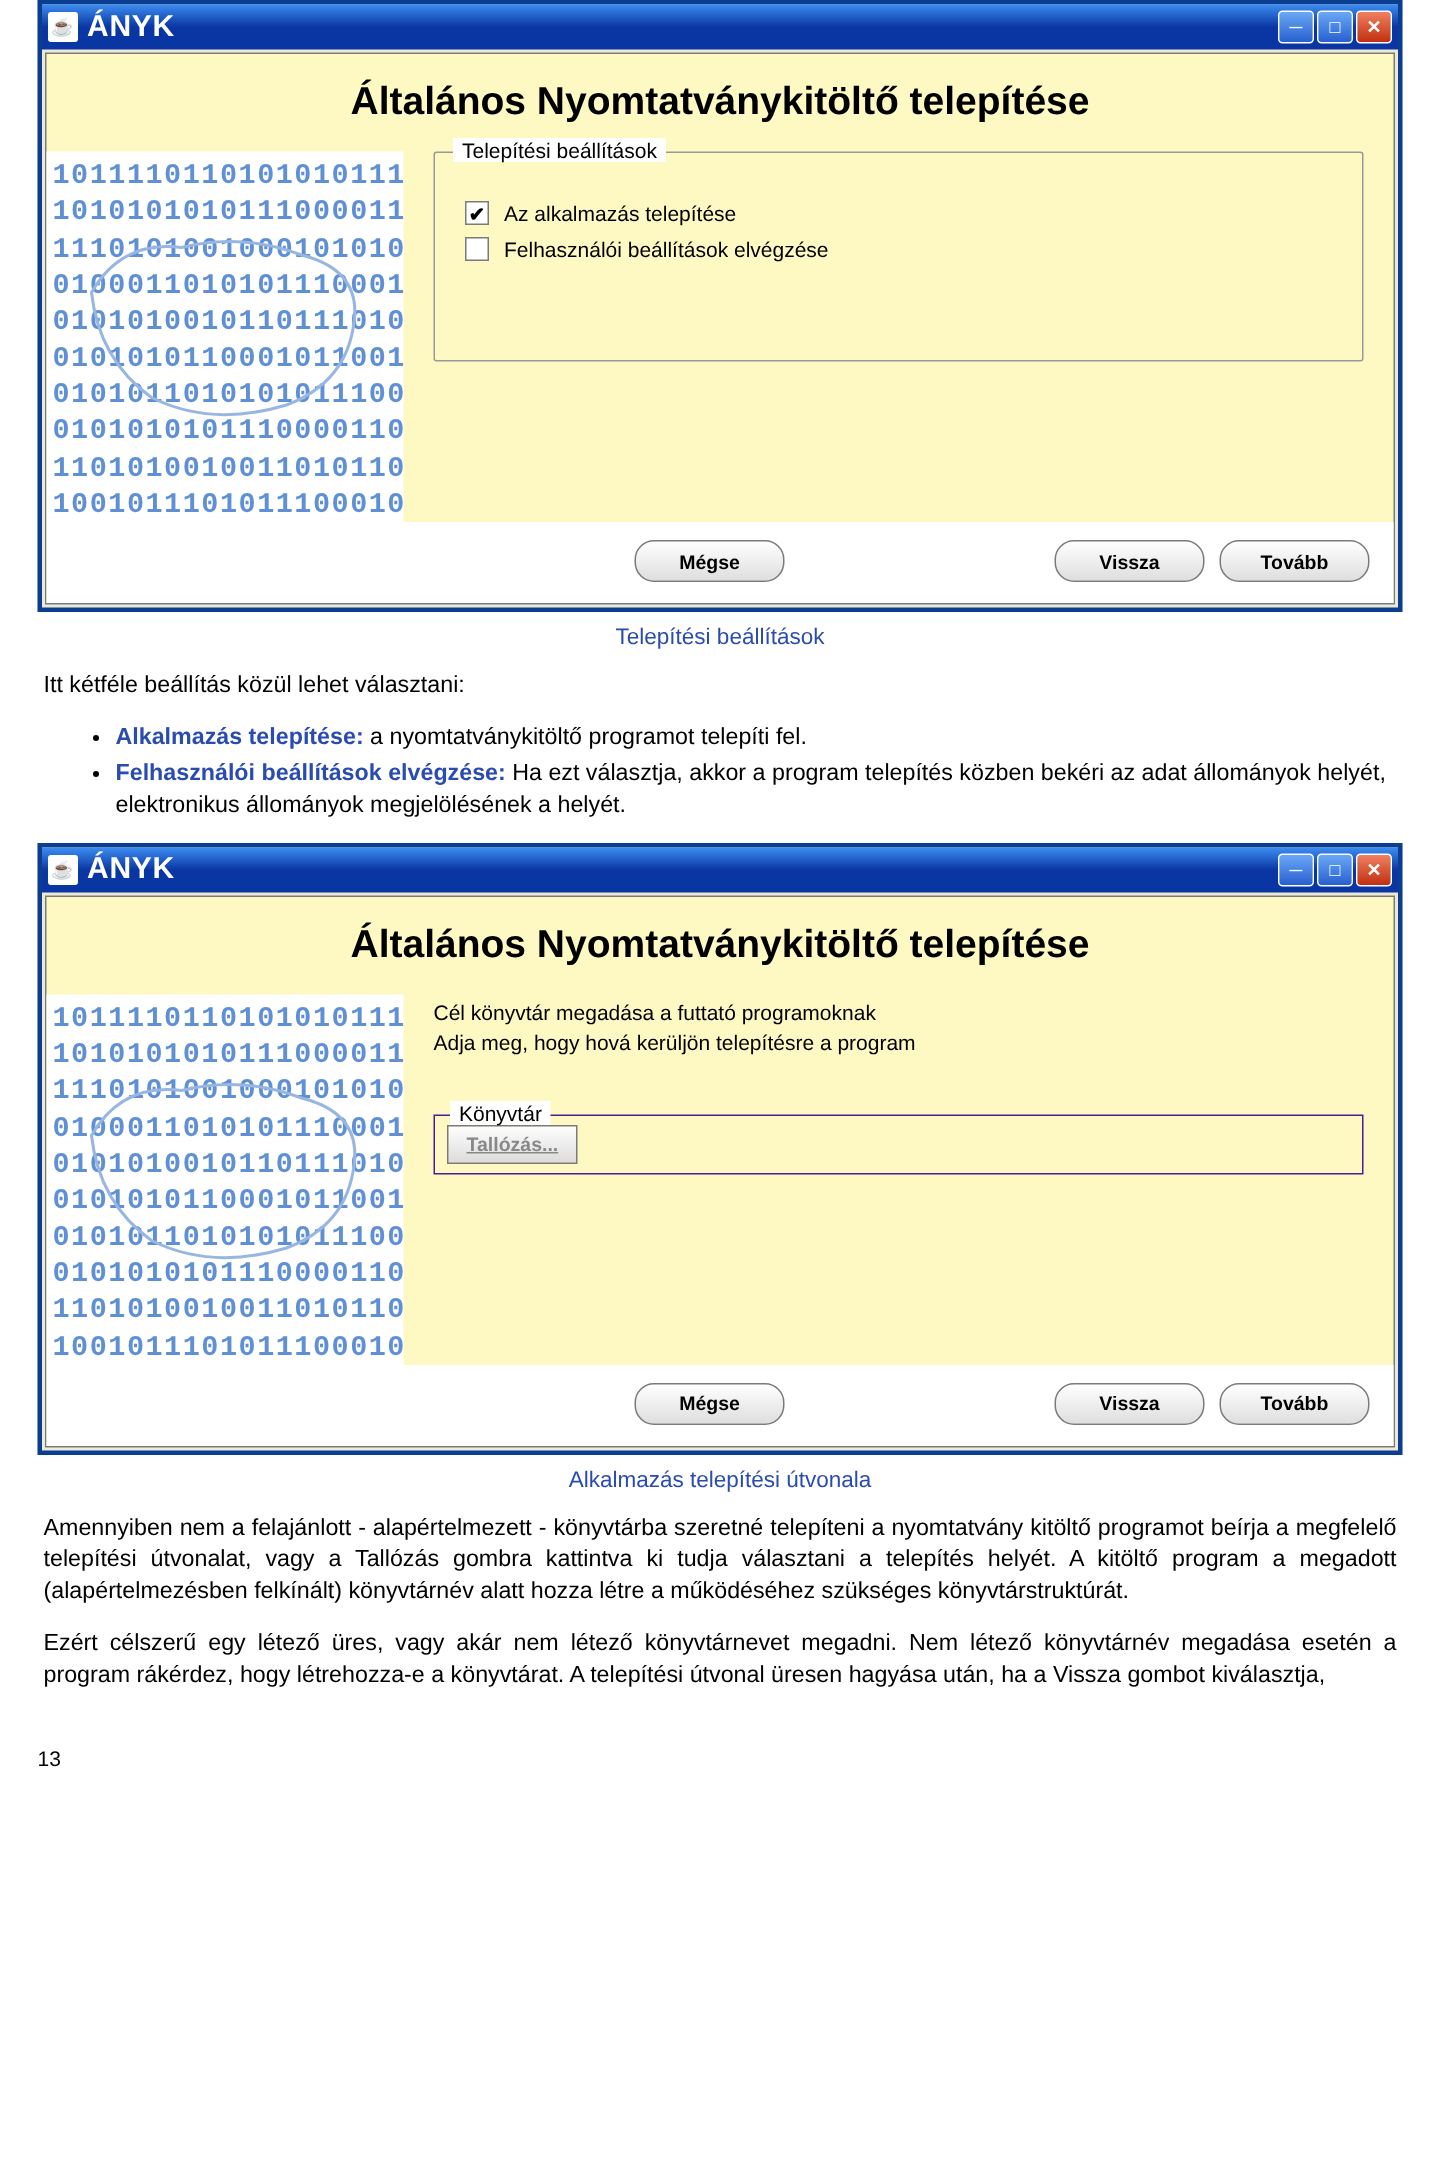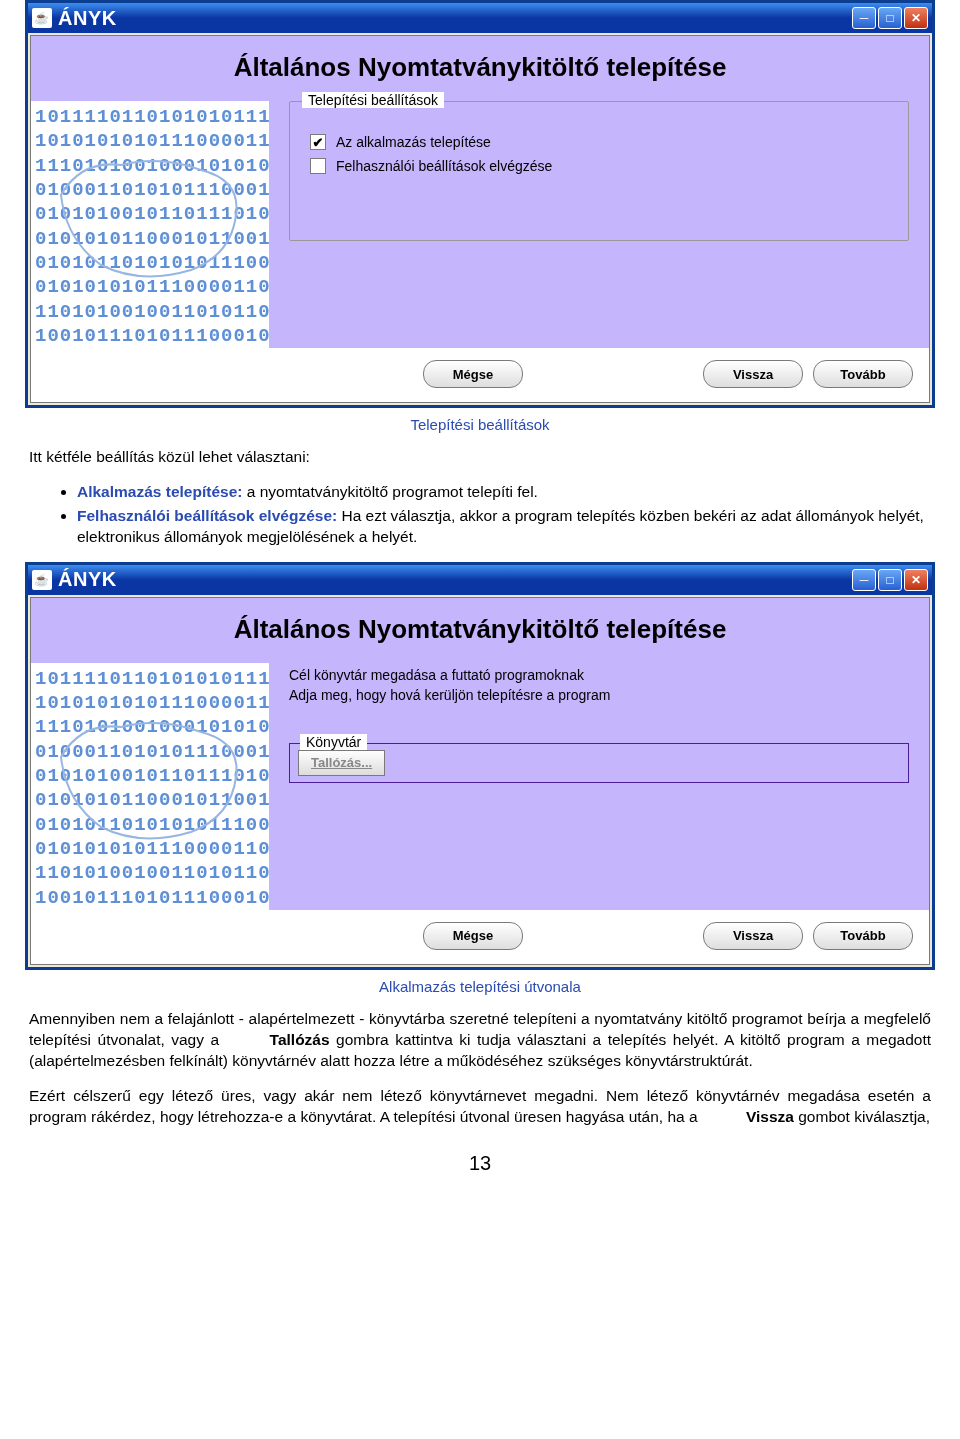--- a/index.html
+++ b/index.html
@@ -48,21 +48,21 @@
     font-weight: bold;
     font-size: 12px;
   }
   .win-min, .win-max {
     background: linear-gradient(to bottom, #6aa8f5 0%, #2760d0 100%);
   }
   .win-close {
     background: linear-gradient(to bottom, #f08060 0%, #c03010 100%);
   }
   .installer-body {
-    background: #c4b5fd;
+    background: #fef9c3;
     margin: 2px;
     display: flex;
     flex-direction: column;
     border: 1px solid #7a7a7a;
   }
   .installer-heading {
     text-align: center;
     font-family: Arial, Helvetica, sans-serif;
     font-size: 26px;
     font-weight: bold;
@@ -200,26 +200,26 @@
   }
   .doc-text {
     font-size: 15.5px;
     line-height: 1.35;
     color: #000;
     margin: 0 4px;
   }
   .doc-text p { margin: 14px 0; text-align: justify; }
   .doc-text ul { margin: 4px 0 14px 48px; list-style: disc; }
   .doc-text li { margin: 3px 0; }
-  .bold { font-weight: bold; margin-left: 44px; }
+  .bold { font-weight: normal; }
   .blue-bold { font-weight: bold; color: #2a4bb0; }
   .page-num {
-    text-align: center;
-    font-size: 20px;
-    margin-top: 24px;
+    text-align: left;
+    font-size: 14px;
+    margin-top: 36px;
   }
 </style>
 </head>
 <body>
 
 <div class="window">
   <div class="titlebar">
     <span class="java-icon">☕</span>
     <span class="title-text">ÁNYK</span>
     <div class="win-controls">

